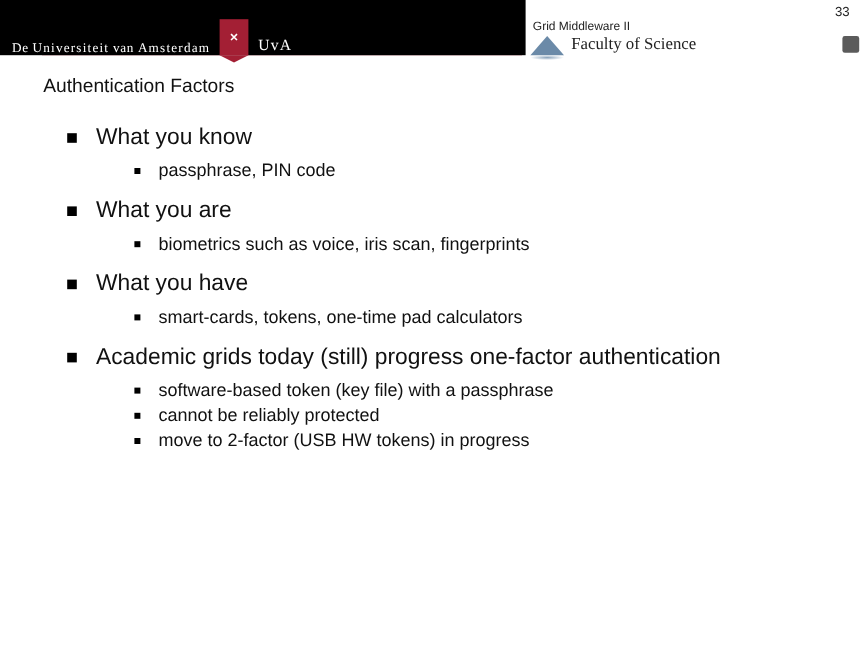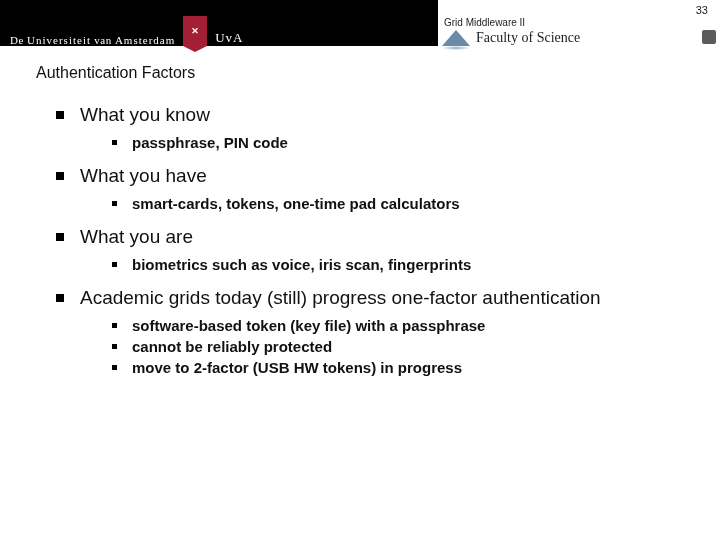--- a/index.html
+++ b/index.html
@@ -123,21 +123,20 @@
     top: 7px;
     width: 8px;
     height: 8px;
     background: #000;
   }
   ul.sub {
     list-style: none;
     padding-left: 32px;
     margin-top: 8px;
     margin-bottom: 14px;
-    font-weight: bold;
   }
   ul.sub > li {
     position: relative;
     font-size: 15px;
     color: #111;
     padding-left: 20px;
     margin-bottom: 4px;
   }
   ul.sub > li::before {
     content: "";
@@ -187,29 +186,29 @@
 <div class="content">
   <h1>Authentication Factors</h1>
   <ul class="top">
     <li>
       <span>What you know</span>
       <ul class="sub">
         <li>passphrase, PIN code</li>
       </ul>
     </li>
     <li>
+      <span>What you are</span>
+      <ul class="sub">
+        <li>biometrics such as voice, iris scan, fingerprints</li>
+      </ul>
+    </li>
+    <li>
       <span>What you have</span>
       <ul class="sub">
         <li>smart-cards, tokens, one-time pad calculators</li>
-      </ul>
-    </li>
-    <li>
-      <span>What you are</span>
-      <ul class="sub">
-        <li>biometrics such as voice, iris scan, fingerprints</li>
       </ul>
     </li>
     <li>
       <span>Academic grids today (still) progress one-factor authentication</span>
       <ul class="sub">
         <li>software-based token (key file) with a passphrase</li>
         <li>cannot be reliably protected</li>
         <li>move to 2-factor (USB HW tokens) in progress</li>
       </ul>
     </li>

